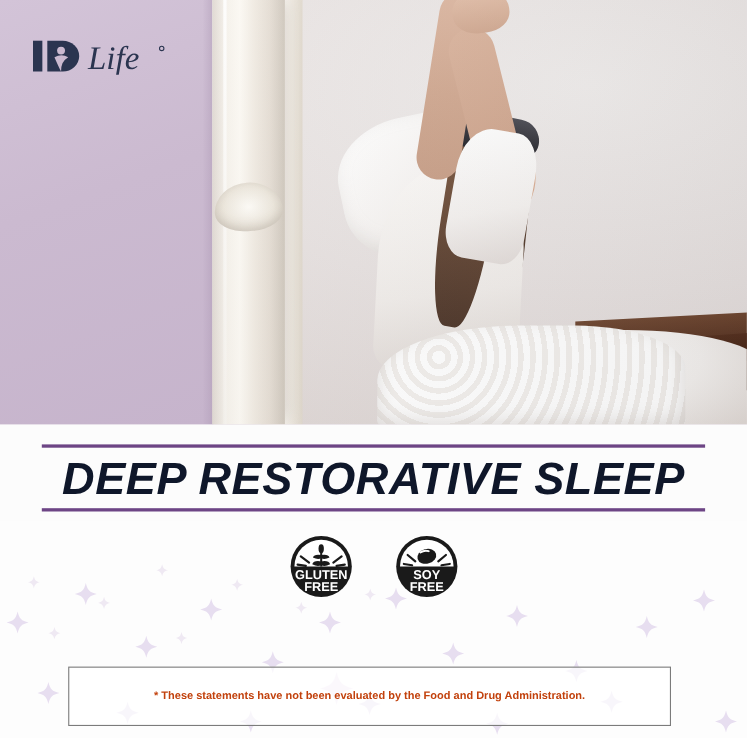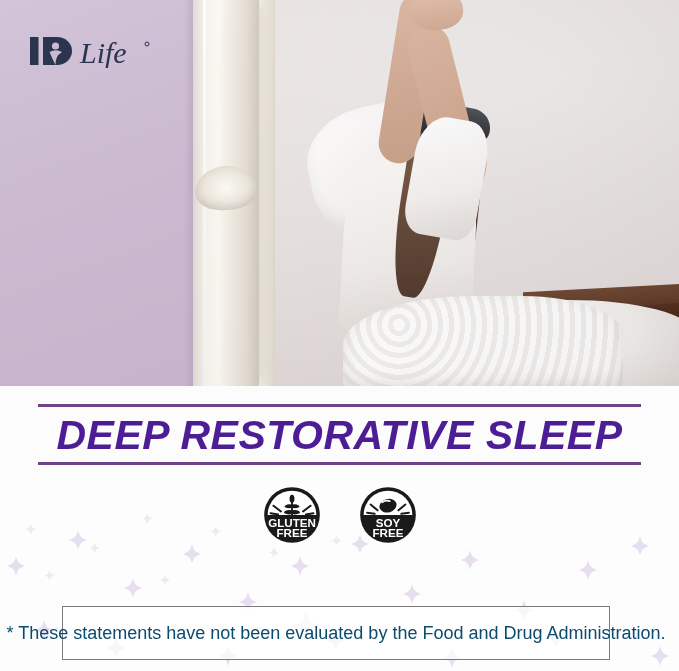--- a/index.html
+++ b/index.html
@@ -140,41 +140,41 @@
 
   
   .title-block{position:absolute;left:0;top:386px;width:679px;height:88px;background:#fcfcfc;}
   .rule{position:absolute;left:38px;width:603px;height:3px;background:#6d4585;}
   .rule.top{top:18px;}
   .rule.bottom{top:76px;}
   .title{
     position:absolute;left:38px;top:24px;width:603px;height:50px;
     display:flex;align-items:center;justify-content:center;
     font-size:41px;font-weight:bold;font-style:italic;letter-spacing:.5px;
-    color:#4c1d95;white-space:nowrap;
+    color:#0f172a;white-space:nowrap;
   }
 
   
   .badges{position:absolute;left:0;top:486px;width:679px;height:74px;
      display:flex;justify-content:center;align-items:flex-start;gap:38px;}
   .badge{width:58px;height:58px;position:relative;}
   .badge svg{display:block;}
 
   
   .sparkles{position:absolute;left:0;top:470px;width:679px;height:201px;pointer-events:none;}
 
   
   .disclaimer{
     position:absolute;left:62px;top:606px;width:548px;height:54px;
     border:1.5px solid #7b7b7b;background:rgba(255,255,255,.72);
     display:flex;flex-direction:column;align-items:center;justify-content:center;
     box-sizing:border-box;
   }
   .disclaimer span{
-    font-size:18px;color:#0c4a6e;line-height:1.45;white-space:nowrap;
+    font-size:10px;color:#c2410c;line-height:1.45;white-space:nowrap;font-weight:bold;
   }
 </style>
 </head>
 <body>
 
 <div id="page">
 
   <div class="hero">
 
     <div class="hero-panel"></div>

